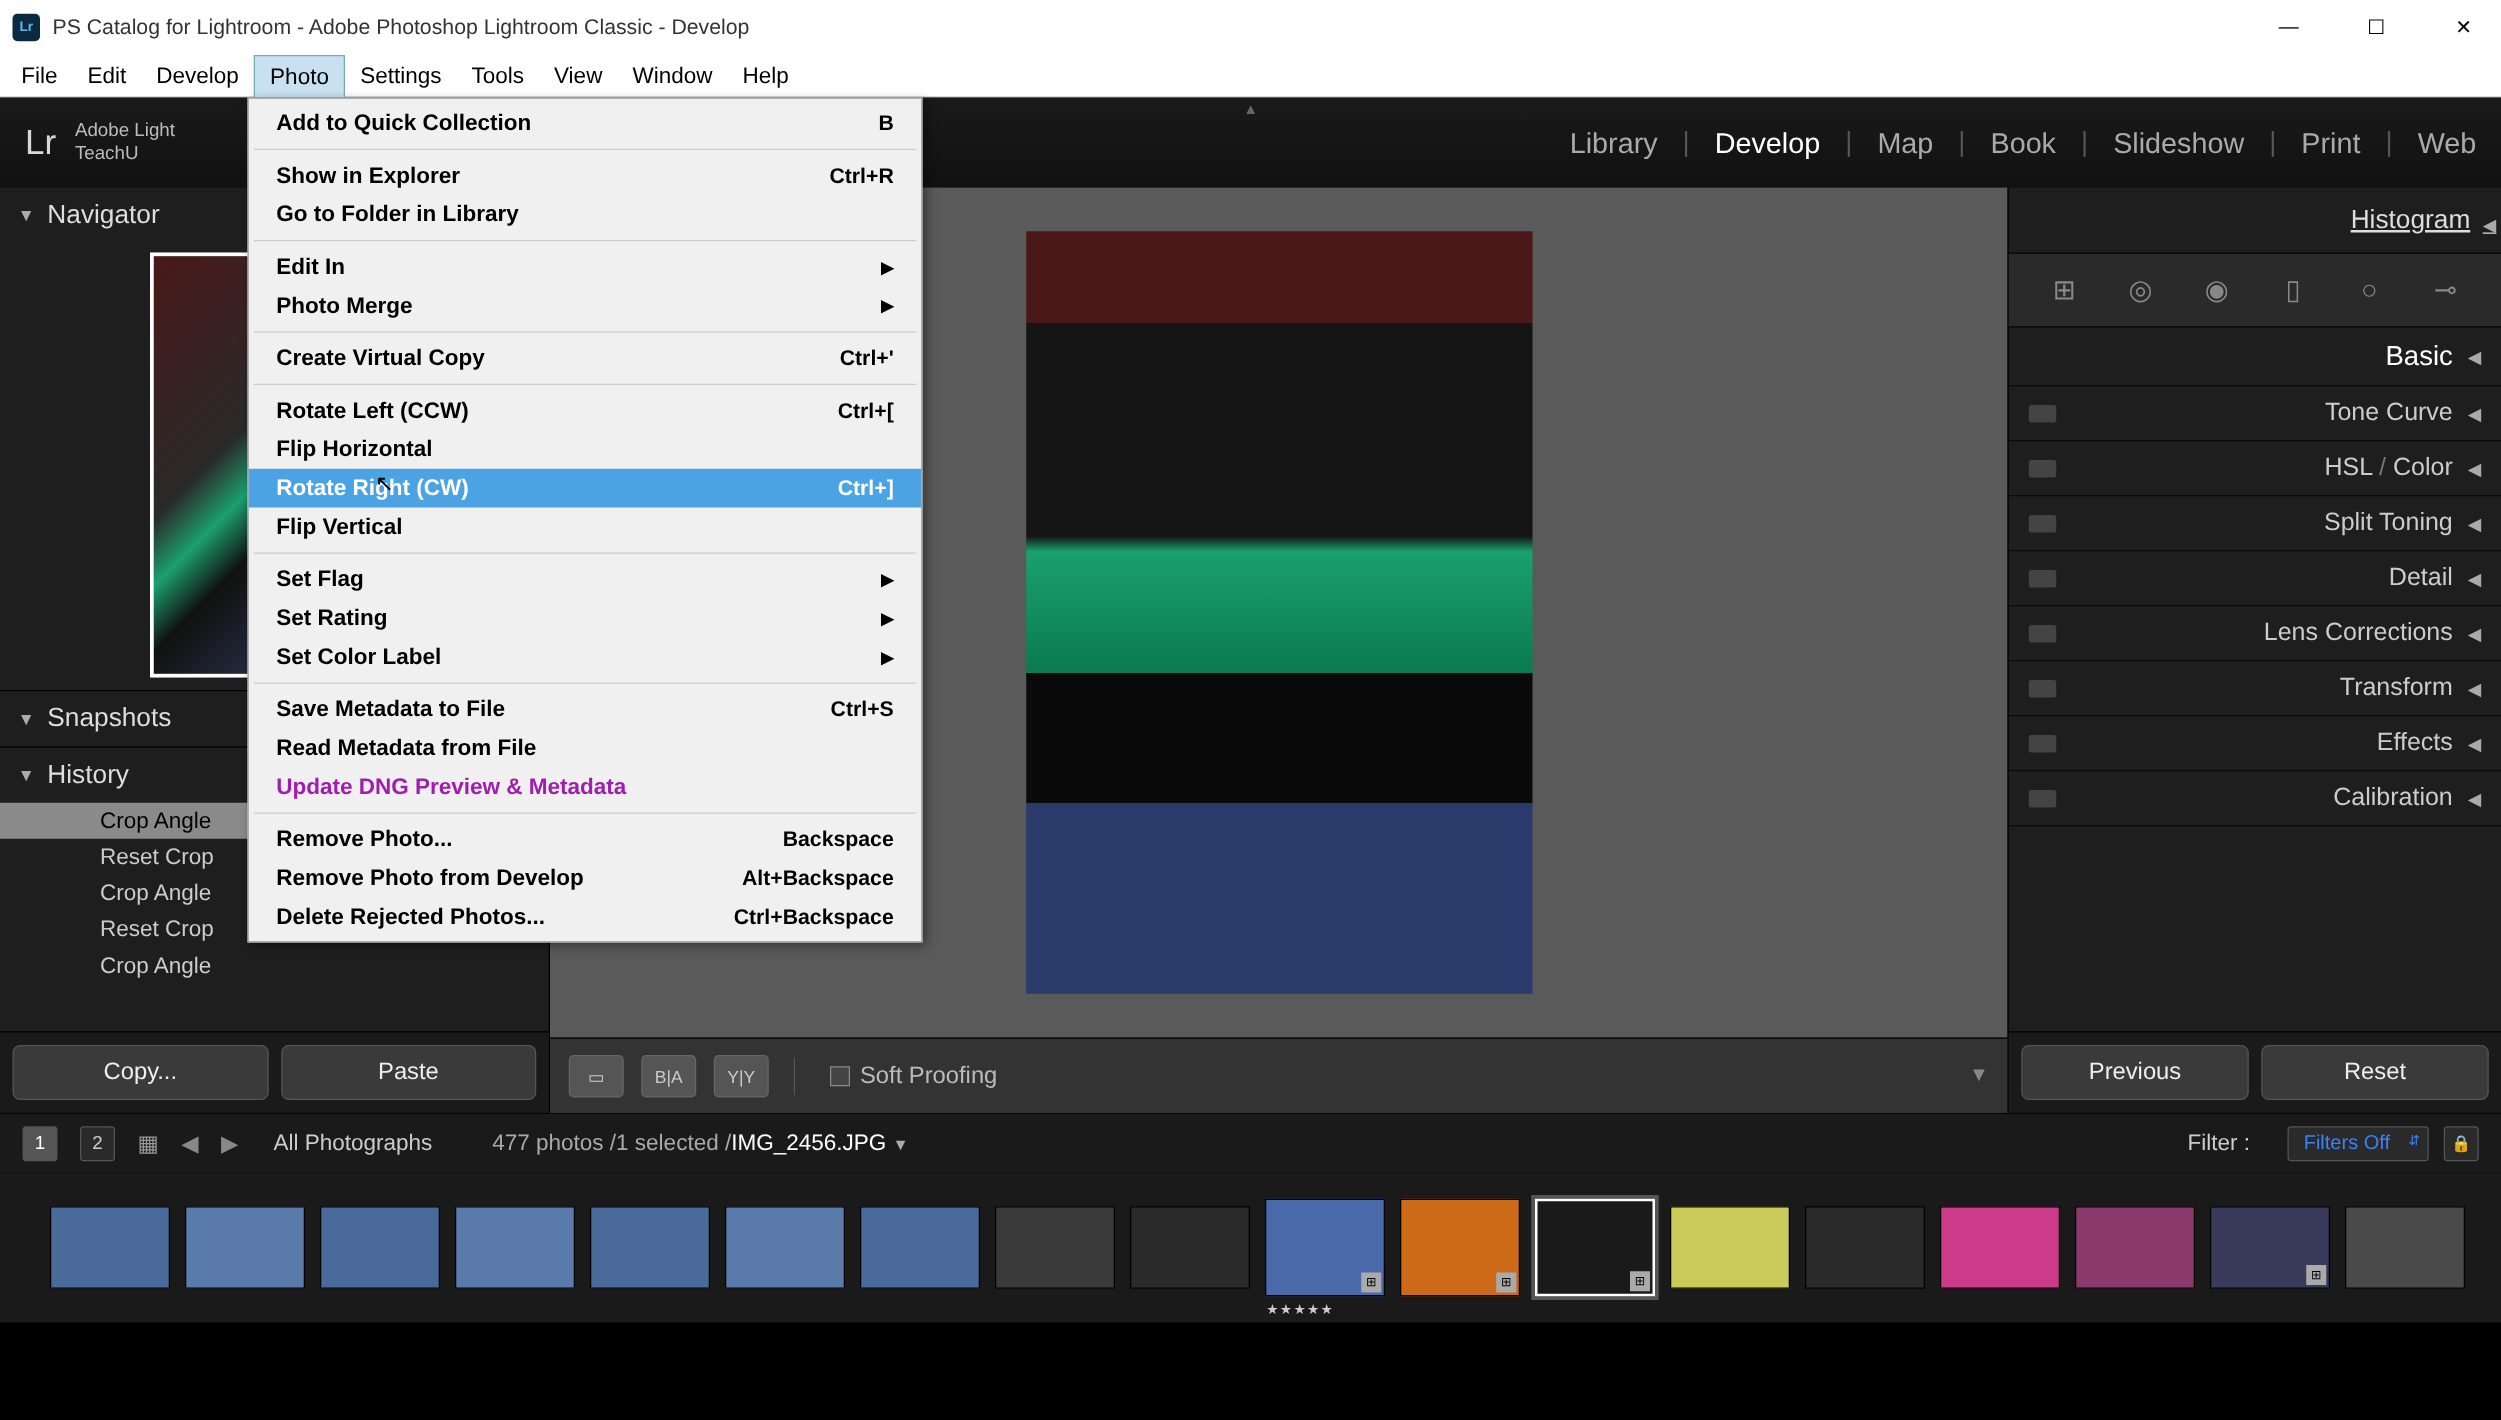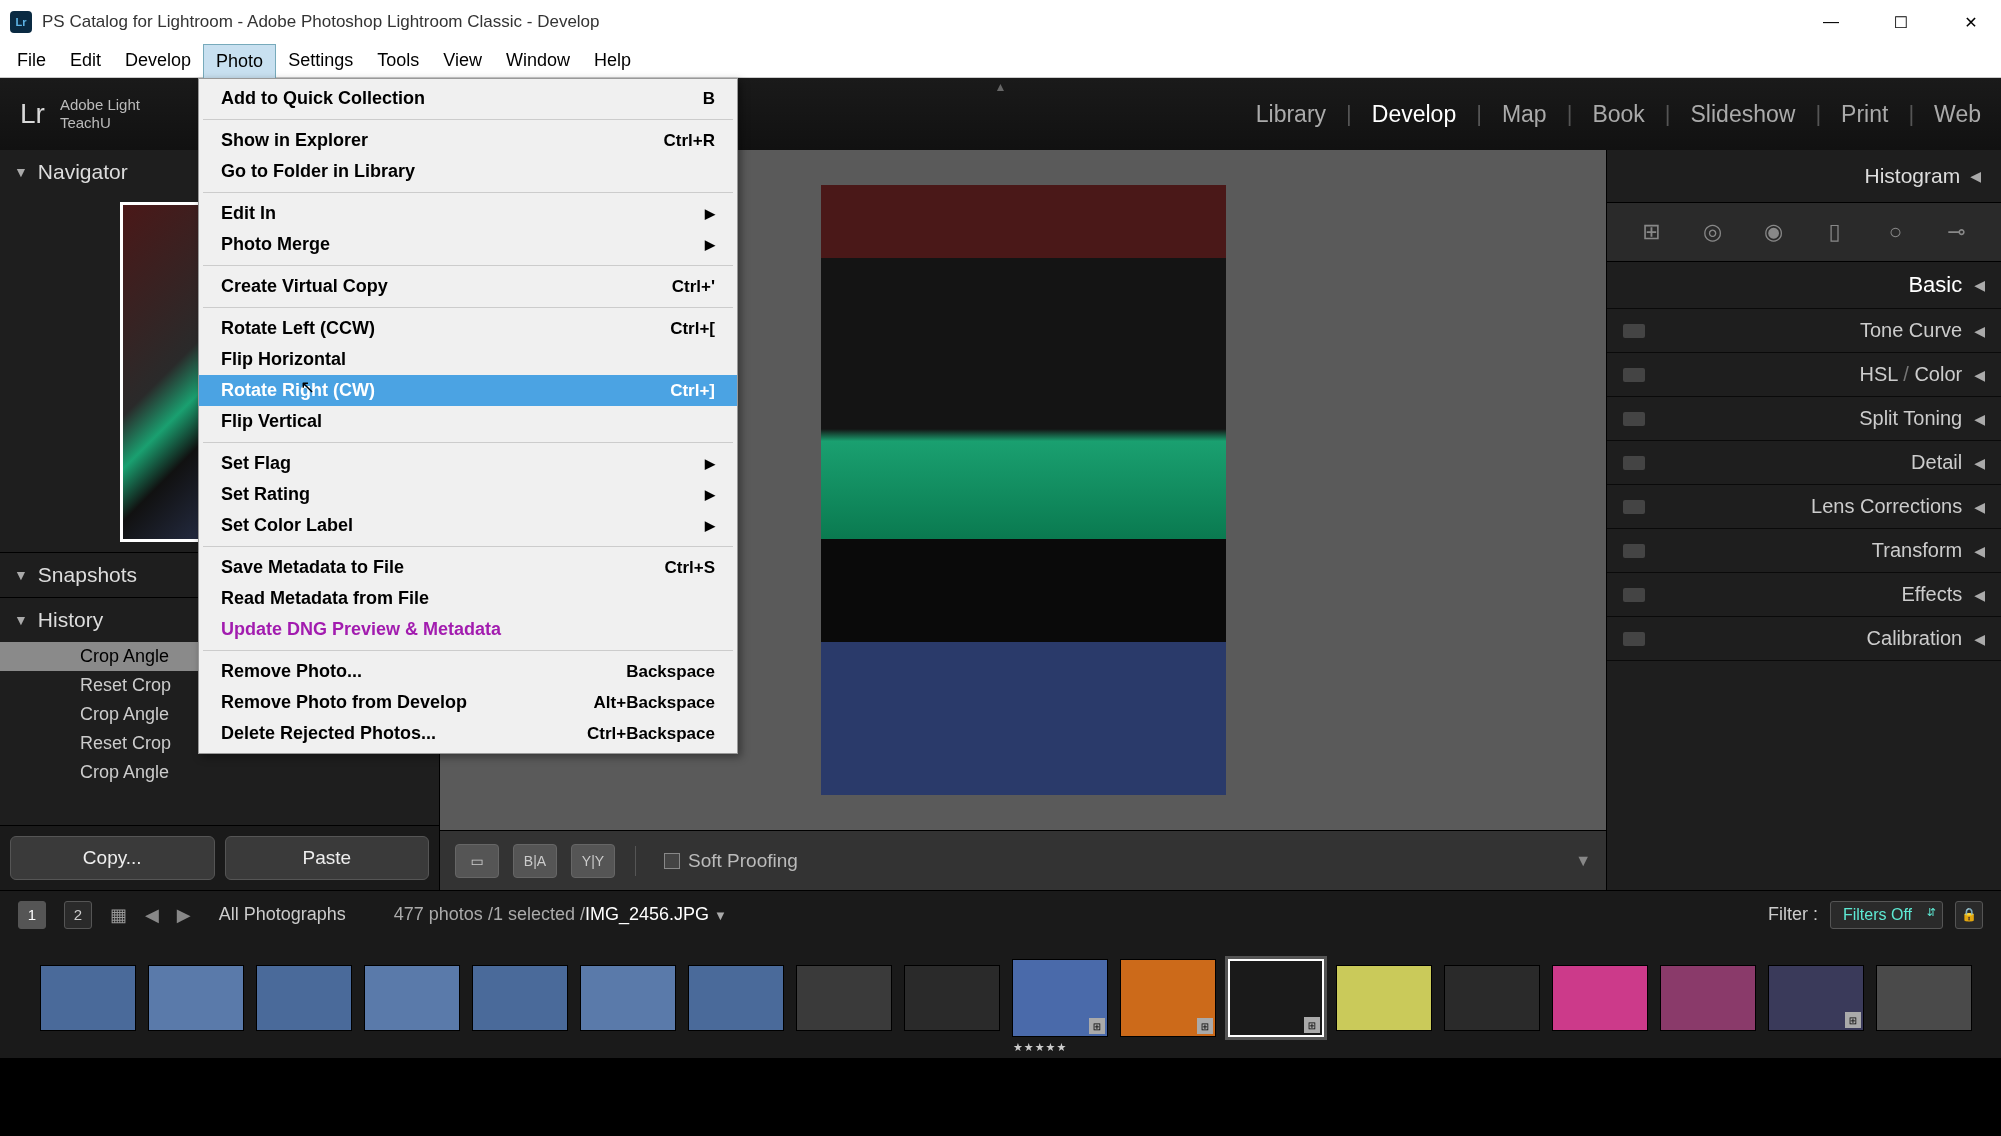--- a/index.html
+++ b/index.html
@@ -52,42 +52,42 @@
 .main-photo { width: 405px; height: 610px; background: linear-gradient(180deg, #4a1818 0%, #4a1818 12%, #141414 12%, #141414 40%, #1aa070 42%, #0a7a50 58%, #0a0a0a 58%, #0a0a0a 75%, #2a3a6a 75%, #2a3a6a 100%); position: relative; }
 .center-toolbar { height: 60px; background: #333; display: flex; align-items: center; padding: 0 15px; gap: 14px; border-top: 1px solid #000; }
 .view-btn { width: 44px; height: 34px; background: #555; border: 1px solid #666; border-radius: 4px; display: flex; align-items: center; justify-content: center; color: #ccc; font-size: 14px; cursor: pointer; }
 .view-divider { width: 1px; height: 30px; background: #555; margin: 0 6px; }
 .soft-proof { display: flex; align-items: center; gap: 8px; color: #bbb; font-size: 19px; margin-left: 8px; }
 .checkbox { width: 16px; height: 16px; border: 1px solid #888; background: #444; }
 .center-toolbar .dd-arrow { margin-left: auto; color: #888; font-size: 16px;}
 
 
 .right-panel { width: 395px; background: #1e1e1e; border-left: 1px solid #000; display: flex; flex-direction: column; }
-.right-panel .hist-header { padding: 14px 20px; color: #ddd; font-size: 21px; text-align: right; display: flex; align-items: center; }
+.right-panel .hist-header { padding: 14px 4px; color: #ddd; font-size: 21px; text-align: right; display: flex; align-items: flex-end; text-decoration: underline; }
 .right-panel .hist-header .tri-l { margin-left: 10px; font-size: 14px; color: #aaa; }
 .tool-strip { display: flex; justify-content: space-around; padding: 10px 14px; background: #2a2a2a; border-top: 1px solid #000; border-bottom: 1px solid #000; }
 .tool-icon { width: 44px; height: 38px; display: flex; align-items: center; justify-content: center; color: #888; font-size: 22px; cursor: pointer; }
 .right-section { display: flex; align-items: center; padding: 10px 16px; border-bottom: 1px solid #0a0a0a; cursor: pointer; }
 .right-section .toggle-sw { width: 22px; height: 14px; background: #444; border-radius: 2px; margin-right: auto; }
 .right-section .label { color: #ccc; font-size: 20px; }
 .right-section.basic .label { color: #fff; font-size: 22px; }
 .right-section .tri-l { margin-left: 12px; font-size: 14px; color: #aaa; }
 .right-buttons { display: flex; gap: 10px; padding: 10px; background: #1a1a1a; border-top: 1px solid #000; margin-top: auto;}
 
 
 .secondary-bar { height: 48px; background: #1a1a1a; display: flex; align-items: center; padding: 0 18px; gap: 18px; color: #ccc; font-size: 18px; border-top: 1px solid #000; }
 .sec-tab { width: 28px; height: 28px; background: #2a2a2a; border: 1px solid #555; display: flex; align-items: center; justify-content: center; font-size: 15px; cursor: pointer; border-radius: 3px;}
 .sec-tab.active { background: #555; color: #fff; }
 .grid-icon { font-size: 18px; color: #999; cursor: pointer; }
 .nav-arrow { font-size: 18px; color: #888; cursor: pointer; }
 .secondary-bar .collection-name { margin-left: 10px; }
 .secondary-bar .photo-count { margin-left: 30px; color: #aaa; }
 .secondary-bar .file-name { color: #fff; }
 .secondary-bar .filter-area { margin-left: auto; display: flex; align-items: center; gap: 12px; }
-.filter-dd { background: #2a2a2a; border: 1px solid #555; padding: 4px 30px 4px 12px; color: #5eead4; font-size: 16px; border-radius: 3px; position: relative; }
+.filter-dd { background: #2a2a2a; border: 1px solid #555; padding: 4px 30px 4px 12px; color: #3b82f6; font-size: 16px; border-radius: 3px; position: relative; margin-left: 18px; }
 
 
 .filmstrip { height: 120px; background: #1a1a1a; display: flex; align-items: center; padding: 0 40px; gap: 12px; overflow: hidden; position: relative; }
 .thumb { width: 96px; height: 66px; background: #3a4a6a; border: 1px solid #000; cursor: pointer; position: relative; flex-shrink: 0;}
 .thumb.tall { height: 78px; }
 .thumb.selected { border: 2px solid #fff; box-shadow: 0 0 0 3px #555; }
 .thumb .rating { position: absolute; bottom: -18px; left: 0; font-size: 11px; color: #ccc; letter-spacing: 1px;}
 .thumb .badge { position: absolute; bottom: 2px; right: 2px; width: 16px; height: 16px; background: #aaa; font-size: 10px; display: flex; align-items: center; justify-content: center; color: #000; }
 
 
@@ -252,20 +252,24 @@
           <div class="toggle-sw"></div>
           <span class="label">Effects</span>
           <span class="tri-l">◀</span>
         </div>
         <div class="right-section">
           <div class="toggle-sw"></div>
           <span class="label">Calibration</span>
           <span class="tri-l">◀</span>
         </div>
       </div>
+    <div class="right-buttons">
+      <div class="panel-btn">Previous</div>
+      <div class="panel-btn">Reset</div>
+    </div>
   </div>
 </div>
 
 <div class="secondary-bar">
   <div class="sec-tab active">1</div>
   <div class="sec-tab">2</div>
   <div class="grid-icon">▦</div>
   <div class="nav-arrow">◀</div>
   <div class="nav-arrow">▶</div>
   <span class="collection-name">All Photographs</span>

